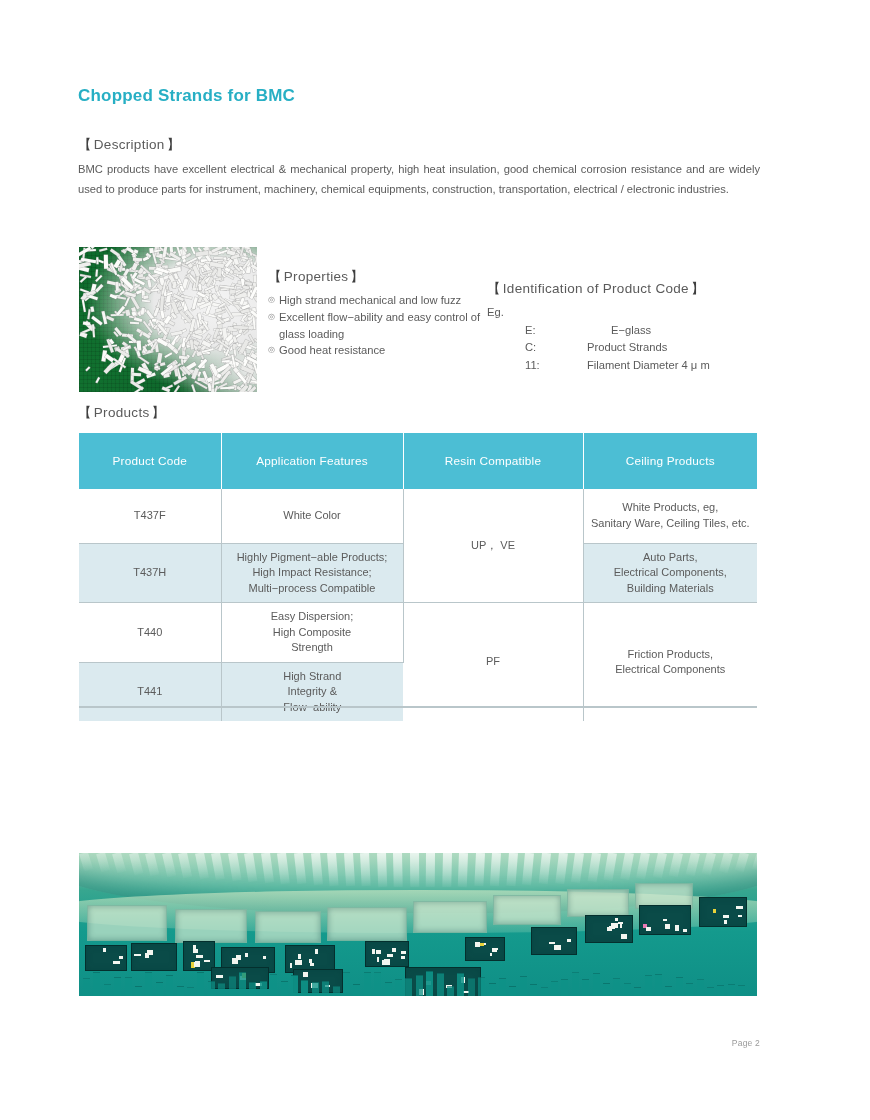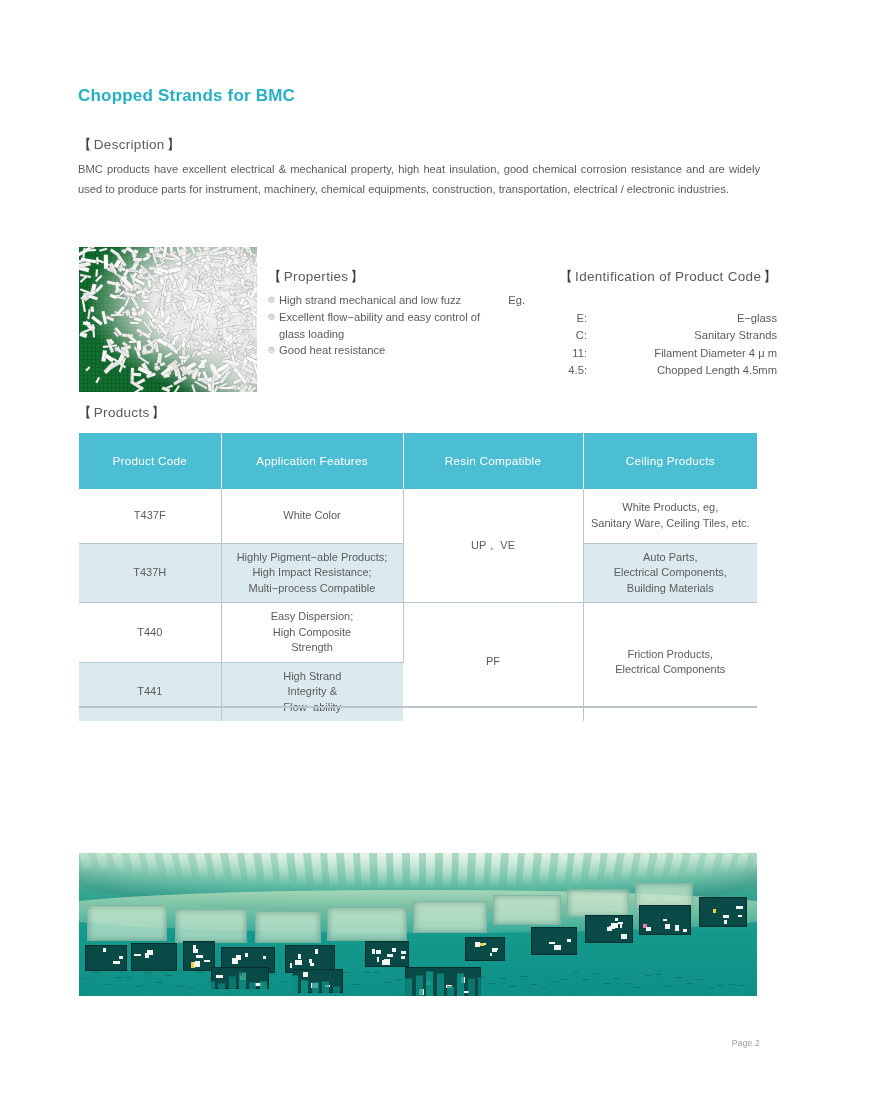--- a/index.html
+++ b/index.html
@@ -111,23 +111,22 @@
     font-size: 8px;
     line-height: 8px;
     color: #8a8a8a;
   }
   .prop-text { flex: 1 1 auto; }
 
   
   #ident-block {
     position: absolute;
     left: 487px;
-    top: 268px;
+    top: 280px;
     width: 290px;
-    text-align: right;
   }
   #ident-block .section-heading { margin-bottom: 6px; }
   .ident-row {
     display: flex;
     font-size: 11.2px;
     line-height: 17.5px;
     color: #5b5b5b;
   }
   .ident-eg { width: 38px; flex: 0 0 auto; }
   .ident-key { width: 62px; flex: 0 0 auto; }
@@ -943,31 +942,26 @@
   </div>
 
   <div class="ident-row indent">
     <span class="ident-eg"></span>
     <span class="ident-key">E:</span>
     <span class="ident-val pad-e">E−glass</span>
   </div>
   <div class="ident-row indent">
     <span class="ident-eg"></span>
     <span class="ident-key">C:</span>
-    <span class="ident-val">Sanitary Strands</span>
+    <span class="ident-val">Product Strands</span>
   </div>
   <div class="ident-row indent">
     <span class="ident-eg"></span>
     <span class="ident-key">11:</span>
     <span class="ident-val">Filament Diameter 4 μ m</span>
-  </div>
-  <div class="ident-row indent">
-    <span class="ident-eg"></span>
-    <span class="ident-key">4.5:</span>
-    <span class="ident-val">Chopped Length 4.5mm</span>
   </div>
 </div>
 
 <div id="products-heading" class="section-heading">
   <span class="brk">【</span><span class="htxt">Products</span><span class="brk">】</span>
 </div>
 
 <table id="products-table">
   <colgroup>
     <col class="c1">

